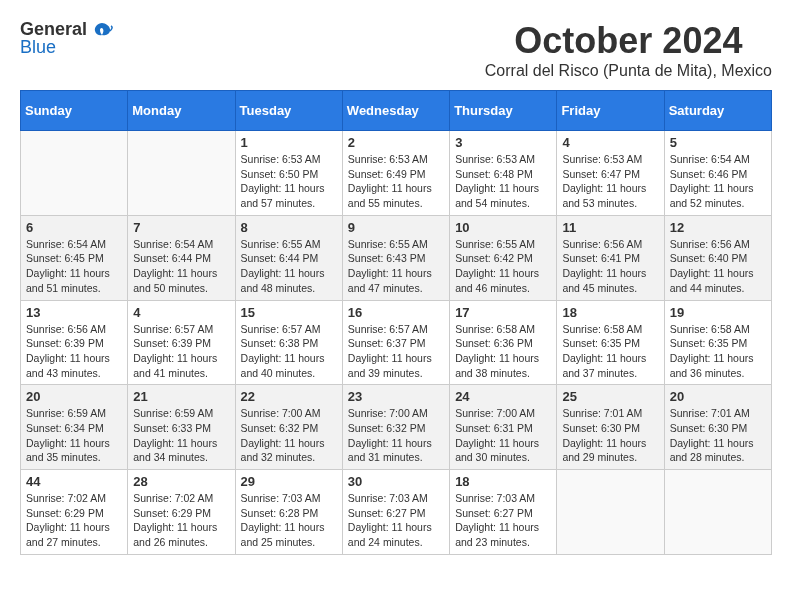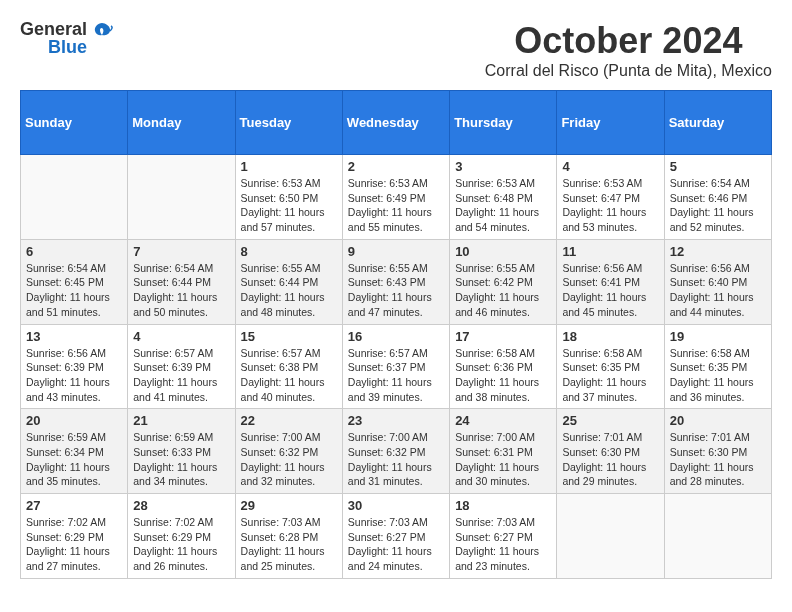--- a/index.html
+++ b/index.html
@@ -34,21 +34,21 @@
       color: #333;
     }
     .calendar {
       width: 100%;
       border-collapse: collapse;
       border: 1px solid #ccc;
     }
     .calendar th {
       background-color: #2a7ae2;
       color: #fff;
-      padding: 24px 4px;
+      padding: 12px 4px;
       font-size: 13px;
       text-align: left;
       border: 1px solid #1a60c0;
     }
     .calendar td {
       border: 1px solid #ccc;
       vertical-align: top;
       padding: 4px 5px;
       font-size: 11px;
       color: #333;
@@ -72,24 +72,24 @@
     }
     .row-shaded td {
       background-color: #f2f2f2;
     }
   </style>
 </head>
 <body>
 
 <div class="header">
   <div class="logo">
-    <div style="display:flex;align-items:center;gap:2px;text-align:right;">
+    <div style="display:flex;align-items:center;gap:2px;">
       <div style="display:flex;flex-direction:column;line-height:1;">
         <span style="font-size:18px;font-weight:bold;color:#333;">General</span>
-        <span style="font-size:18px;font-weight:bold;color:#1a6fc4;">Blue</span>
+        <span style="font-size:18px;font-weight:normal;color:#1a6fc4;">Blue</span>
       </div>
       <div style="margin-left:2px;margin-top:-8px;">
         <svg width="22" height="22" viewBox="0 0 22 22">
           <path d="M11 2 C14 2, 20 5, 19 10 C18 14, 13 15, 11 14 C12 12, 13 10, 12 8 C11 6, 9 7, 9 9 C9 11, 10 13, 11 14 C9 15, 5 14, 4 10 C3 6, 7 2, 11 2Z" fill="#1a6fc4"></path>
           <path d="M19 10 C21 8, 22 6, 20 5" stroke="#1a6fc4" stroke-width="1.5" fill="none"></path>
         </svg>
       </div>
     </div>
   </div>
   <div class="title-block">
@@ -220,21 +220,21 @@
           <div class="day-num">25</div>
           <div class="day-info">Sunrise: 7:01 AM<br>Sunset: 6:30 PM<br>Daylight: 11 hours and 29 minutes.</div>
         </td>
         <td>
           <div class="day-num">20</div>
           <div class="day-info">Sunrise: 7:01 AM<br>Sunset: 6:30 PM<br>Daylight: 11 hours and 28 minutes.</div>
         </td>
       </tr>
       <tr>
         <td>
-          <div class="day-num">27</div>
+          <div class="day-num">44</div>
           <div class="day-info">Sunrise: 7:02 AM<br>Sunset: 6:29 PM<br>Daylight: 11 hours and 27 minutes.</div>
         </td>
         <td>
           <div class="day-num">28</div>
           <div class="day-info">Sunrise: 7:02 AM<br>Sunset: 6:29 PM<br>Daylight: 11 hours and 26 minutes.</div>
         </td>
         <td>
           <div class="day-num">29</div>
           <div class="day-info">Sunrise: 7:03 AM<br>Sunset: 6:28 PM<br>Daylight: 11 hours and 25 minutes.</div>
         </td>

